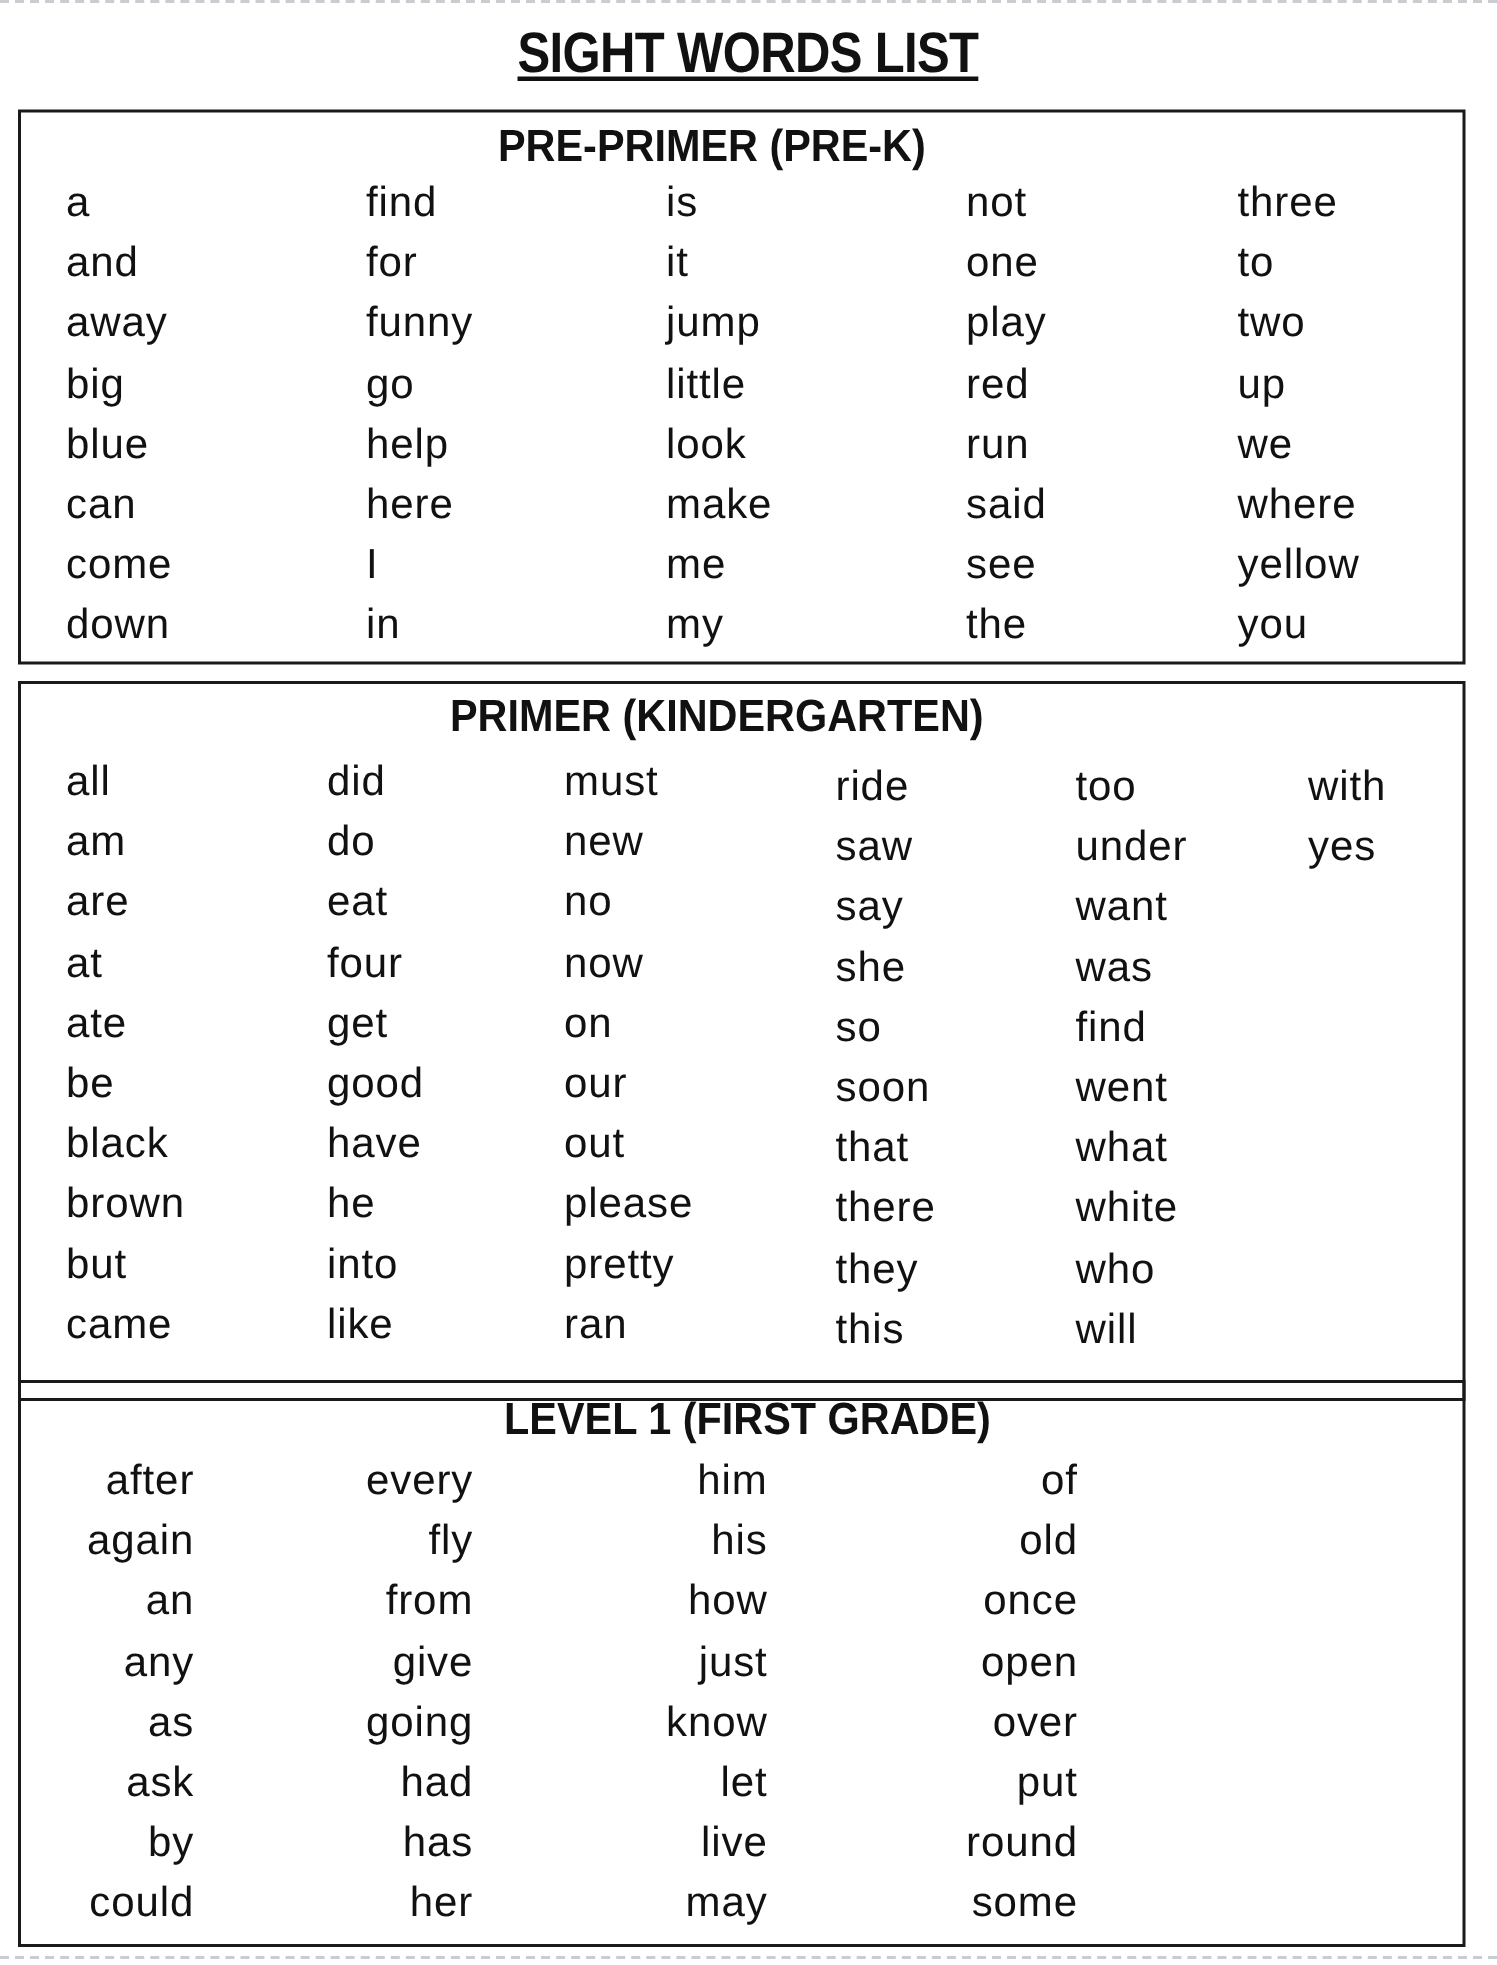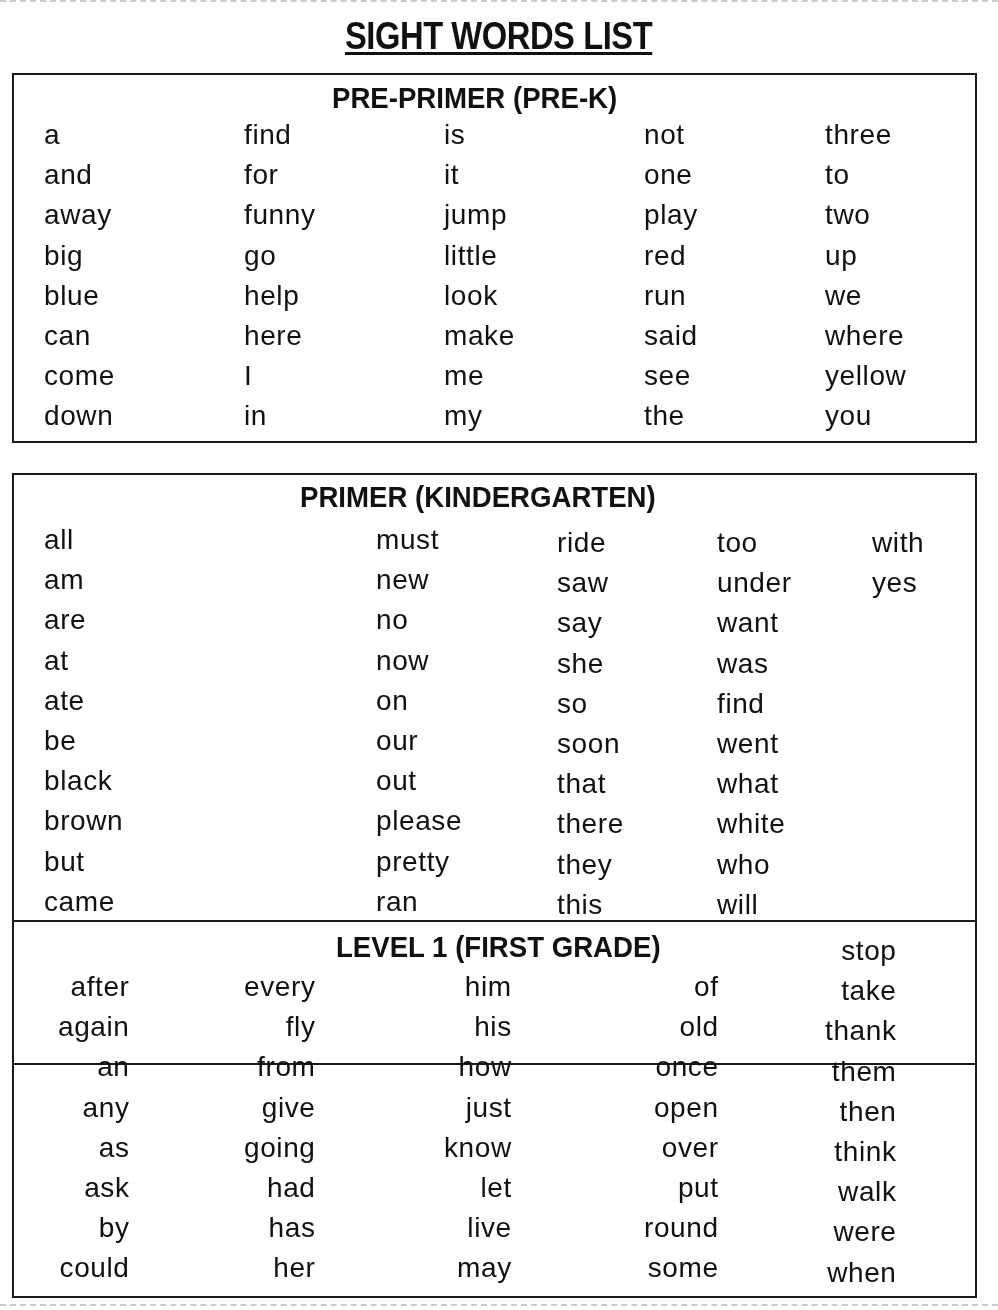--- a/index.html
+++ b/index.html
@@ -46,21 +46,21 @@
   }
 
   .section-box {
     position: absolute;
     left: 12px;
     width: 965px;
     border: 2.5px solid #1a1a1a;
     box-sizing: border-box;
   }
   .box-1 { top: 73px; height: 370px; }
-  .box-2 { top: 473px; height: 592px; }
+  .box-2 { top: 454px; height: 480px; }
   .box-3 { top: 920px; height: 378px; text-align: right; }
 
   .section-header {
     position: absolute;
     font-weight: bold;
     font-size: 30px;
     line-height: 34px;
     white-space: nowrap;
     transform: scaleX(0.92);
     transform-origin: left center;
@@ -151,20 +151,32 @@
       <li class="word">am</li>
       <li class="word">are</li>
       <li class="word">at</li>
       <li class="word">ate</li>
       <li class="word">be</li>
       <li class="word">black</li>
       <li class="word">brown</li>
       <li class="word">but</li>
       <li class="word">came</li>
     </ul>
+  <ul class="word-col" style="left:204px; top:45px;">
+      <li class="word">did</li>
+      <li class="word">do</li>
+      <li class="word">eat</li>
+      <li class="word">four</li>
+      <li class="word">get</li>
+      <li class="word">good</li>
+      <li class="word">have</li>
+      <li class="word">he</li>
+      <li class="word">into</li>
+      <li class="word">like</li>
+    </ul>
   <ul class="word-col" style="left:362px; top:45px;">
       <li class="word">must</li>
       <li class="word">new</li>
       <li class="word">no</li>
       <li class="word">now</li>
       <li class="word">on</li>
       <li class="word">our</li>
       <li class="word">out</li>
       <li class="word">please</li>
       <li class="word">pretty</li>
@@ -235,26 +247,15 @@
   <ul class="word-col" style="left:630px; top:45px;">
       <li class="word">of</li>
       <li class="word">old</li>
       <li class="word">once</li>
       <li class="word">open</li>
       <li class="word">over</li>
       <li class="word">put</li>
       <li class="word">round</li>
       <li class="word">some</li>
     </ul>
-  <ul class="word-col" style="left:811px; top:9px;">
-      <li class="word">stop</li>
-      <li class="word">take</li>
-      <li class="word">thank</li>
-      <li class="word">them</li>
-      <li class="word">then</li>
-      <li class="word">think</li>
-      <li class="word">walk</li>
-      <li class="word">were</li>
-      <li class="word">when</li>
-    </ul>
 </section>
 
 <div class="dash-line dash-bottom"></div>
 
 </body></html>

